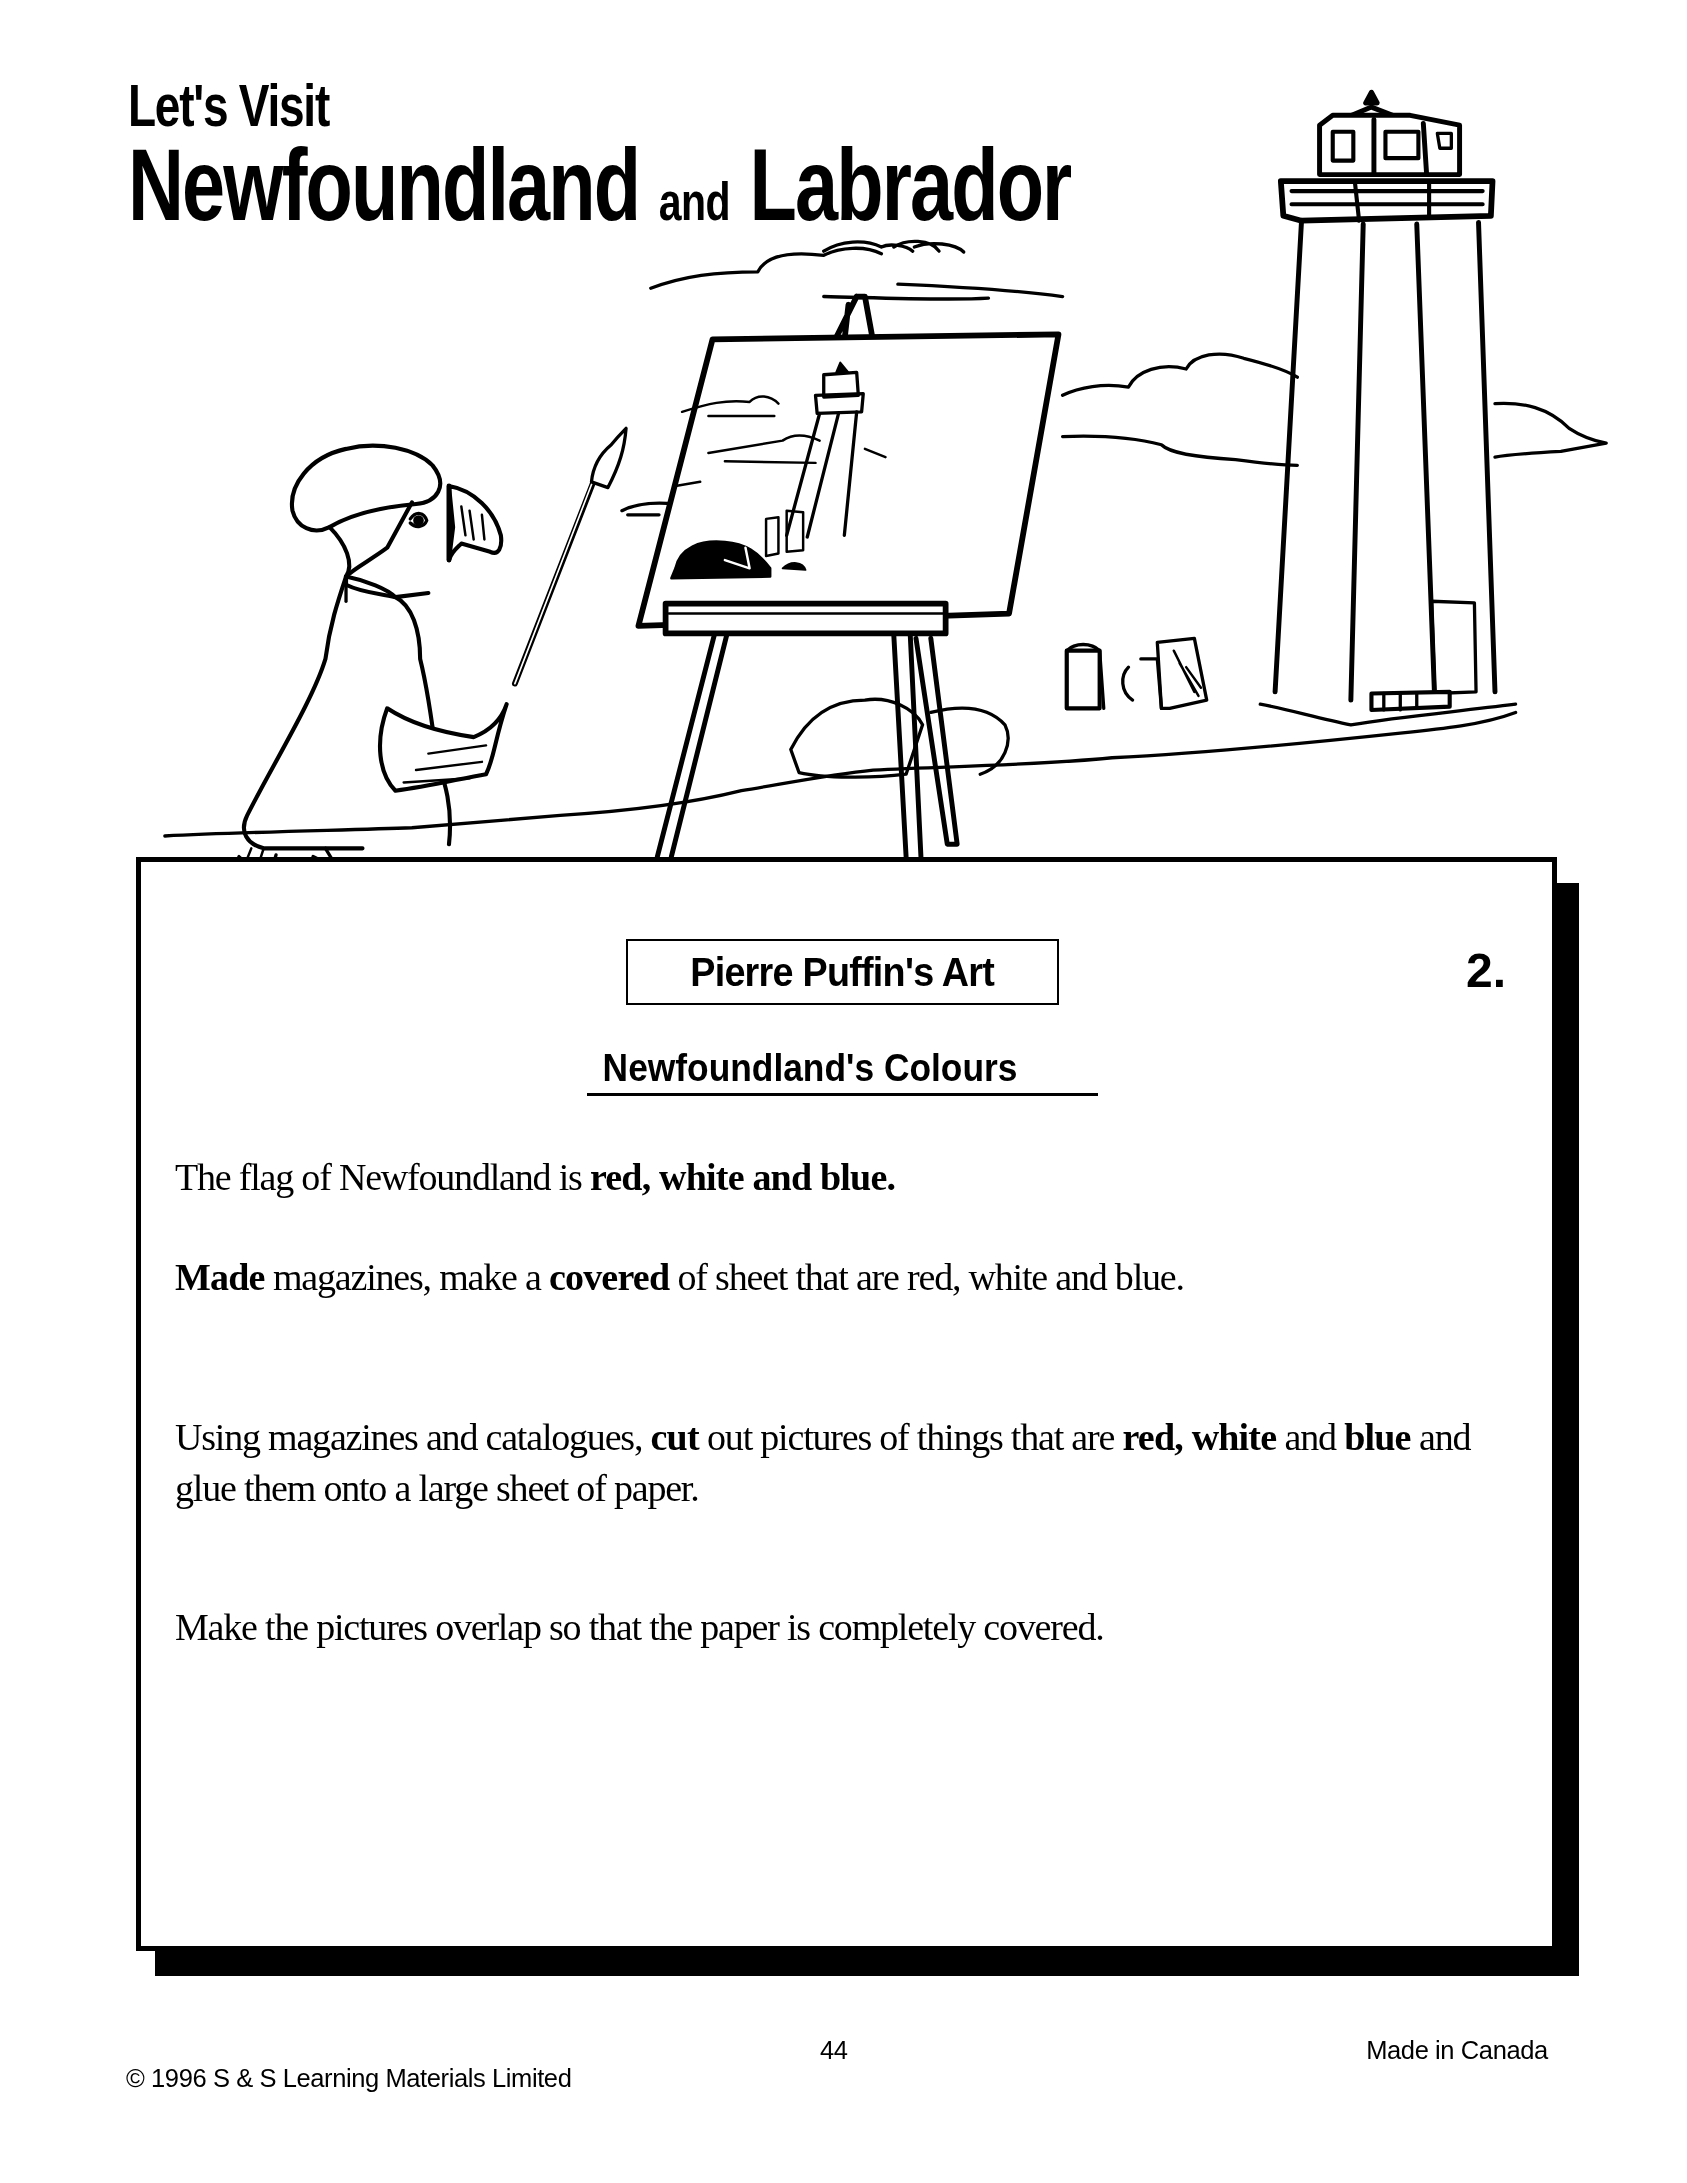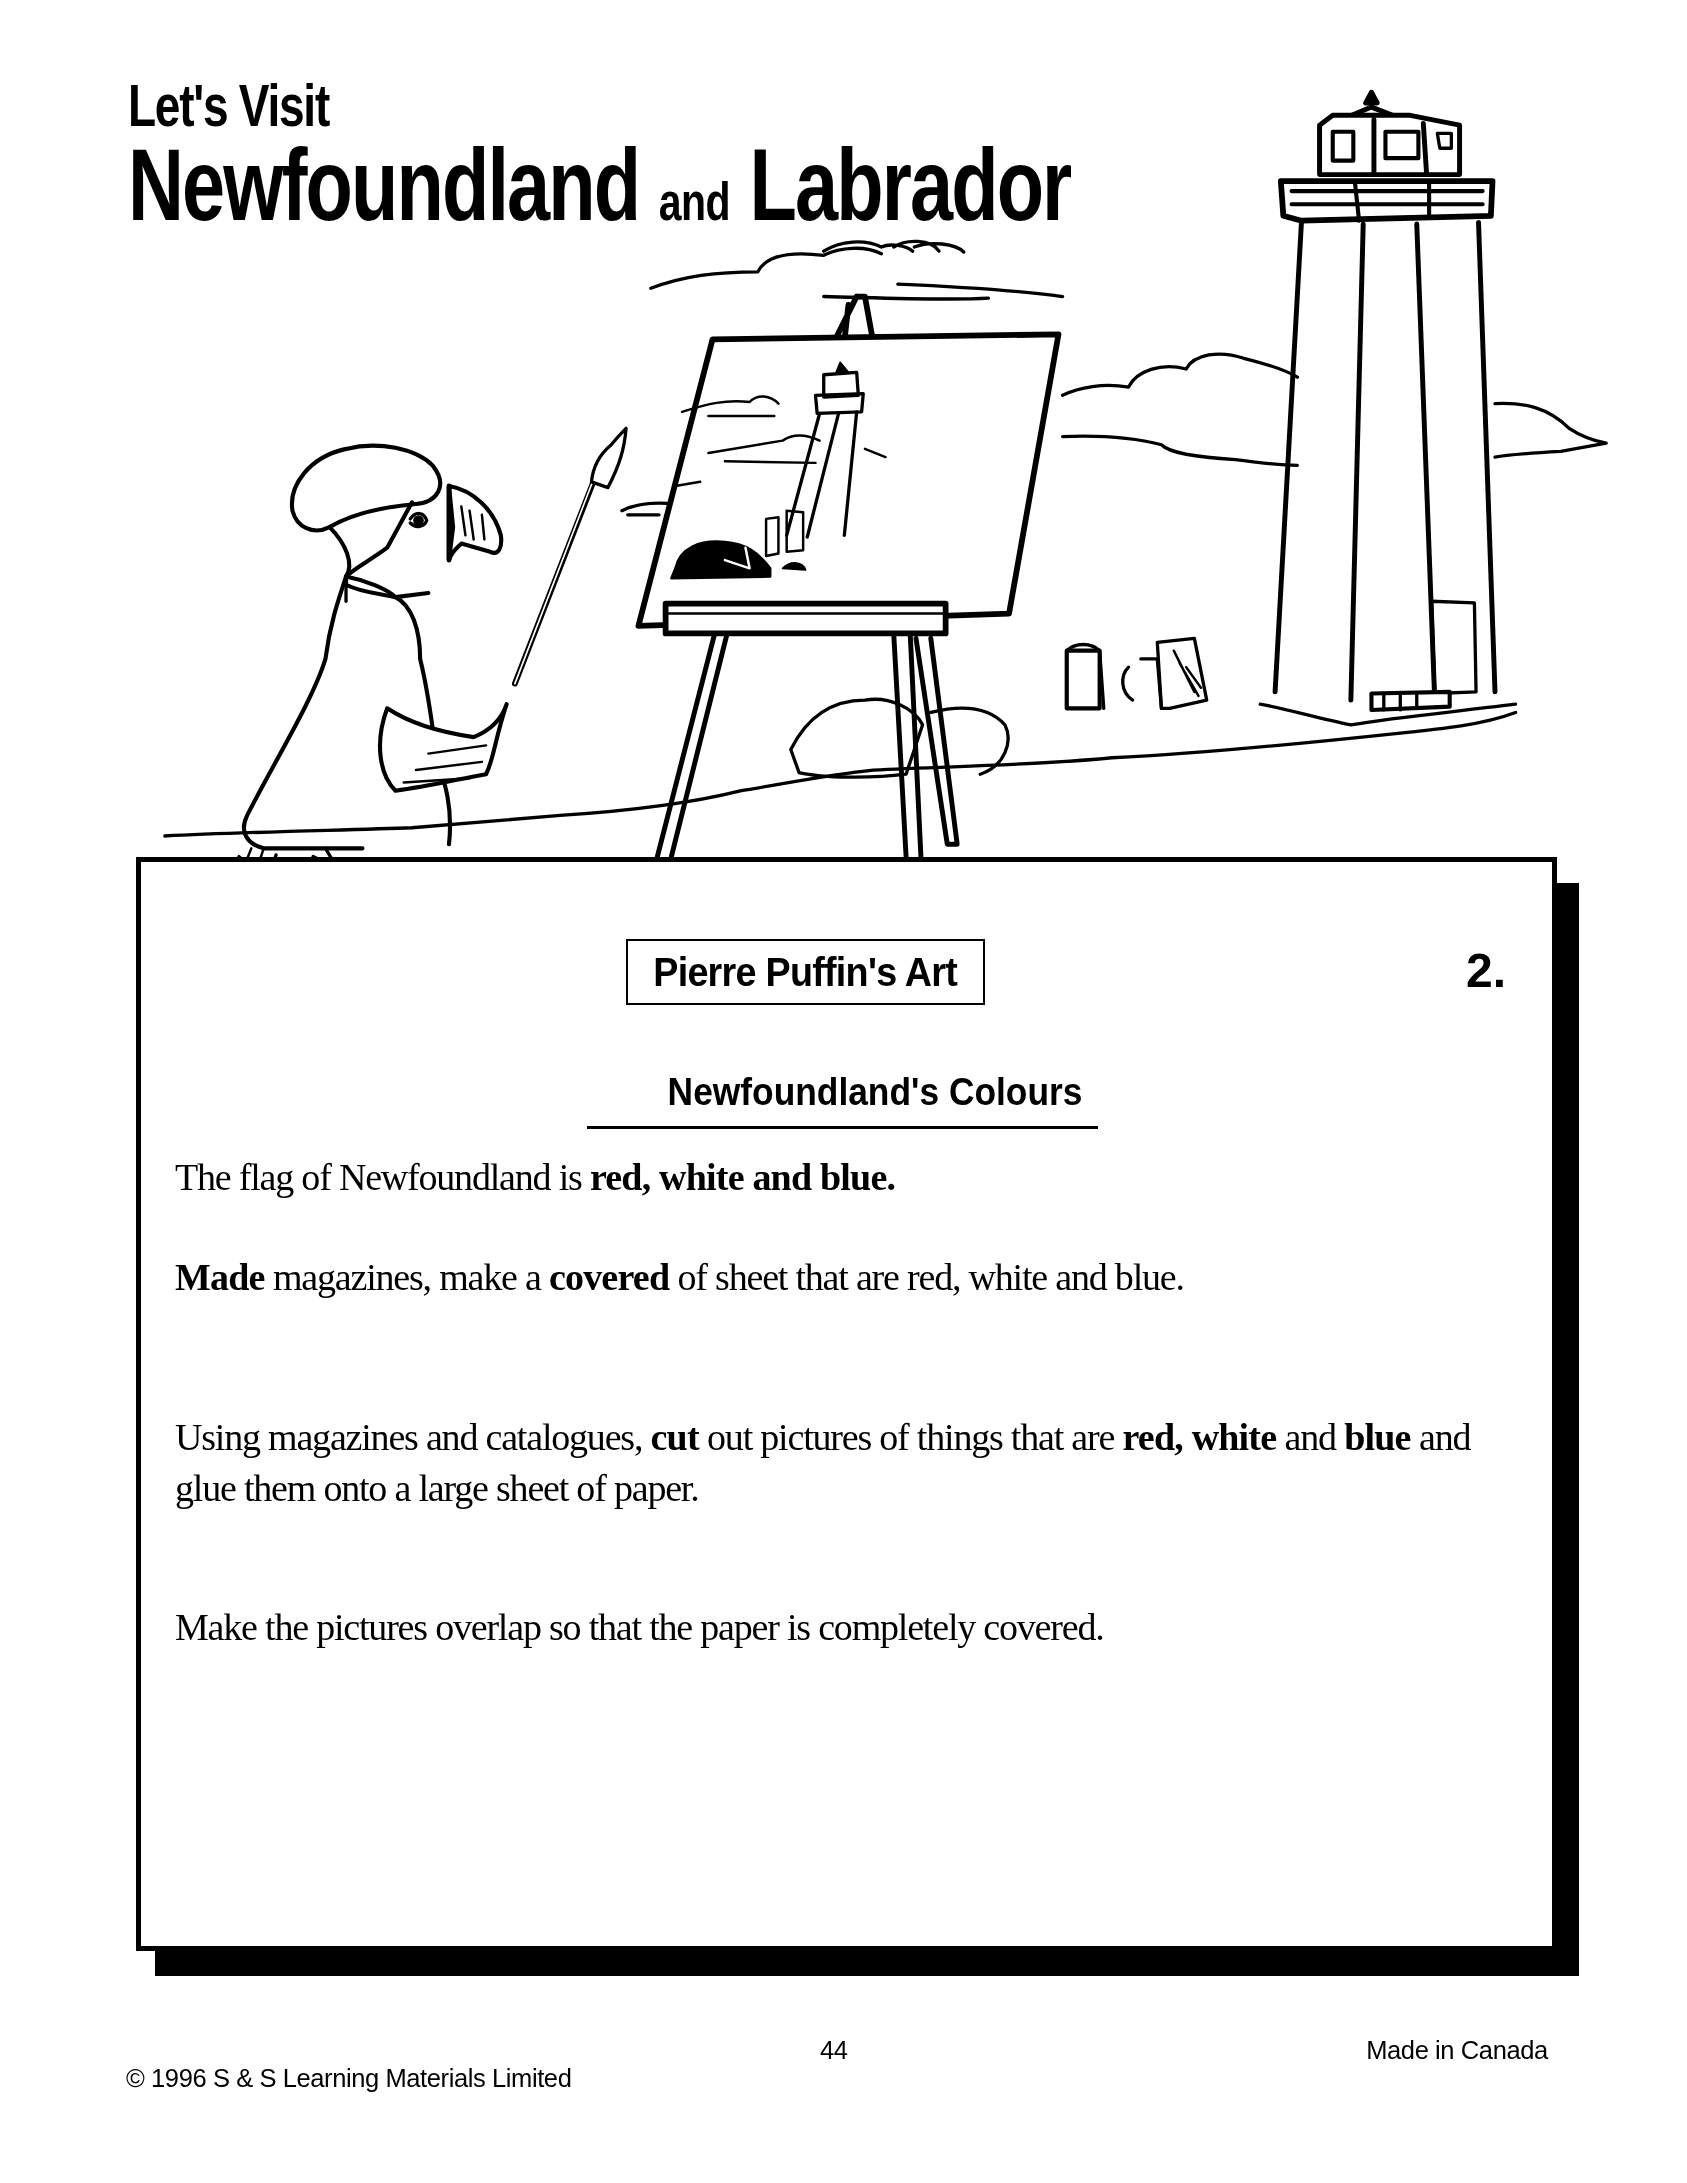--- a/index.html
+++ b/index.html
@@ -19,35 +19,35 @@
   }
   .hdr-big .and { font-size: 54px; letter-spacing: -0.8px; }
   .art { left: 0; top: 0; width: 1687px; height: 906px; }
   .card {
     left: 136px; top: 857px; width: 1421px; height: 1094px;
     border: 5px solid #000; border-top-width: 5.8px; background: #fff; box-sizing: border-box;
   }
   .shadow-right { left: 1552px; top: 883px; width: 27px; height: 1092px; background: #000; }
   .shadow-bottom { left: 155px; top: 1946px; width: 1424px; height: 30px; background: #000; }
   .title-box {
-    left: 626px; top: 939px; width: 359px; height: 66px;
+    left: 626px; top: 939px; width: 433px; height: 66px;
     border: 2.5px solid #000; box-sizing: border-box;
     display: flex; align-items: center; justify-content: center;
     font-family: "Liberation Sans", sans-serif; font-weight: bold; font-size: 41px;
     letter-spacing: -0.8px;
   }
   .title-box span { display: inline-block; transform: scaleX(0.92); }
   .number {
     left: 1466px; top: 943px;
     font-family: "Liberation Sans", sans-serif; font-weight: bold; font-size: 48px;
   }
   .subheading {
-    left: 587px; top: 1070px; width: 511px; text-align: right;
+    left: 587px; top: 1046px; width: 511px; text-align: left;
     font-family: "Liberation Sans", sans-serif; font-weight: bold; font-size: 38px;
-    border-bottom: 3.3px solid #000; padding-bottom: 12px; line-height: 44px;
+    border-bottom: 3.3px solid #000; padding-bottom: 3px; line-height: 44px;
     white-space: nowrap;
   }
   .subheading span { display:inline-block; transform: scaleX(0.93); }
   .body-text {
     left: 175px; width: 1335px;
     font-family: Liberation Serif, serif; font-size: 38px; line-height: 51px;
     letter-spacing: -1.2px; font-weight: normal;
   }
   .body-text b { font-weight: bold; letter-spacing: -0.8px; }
   .p1 { top: 1152px; }

